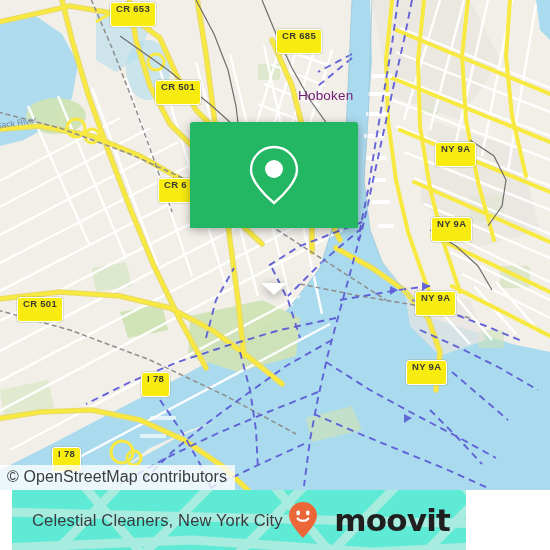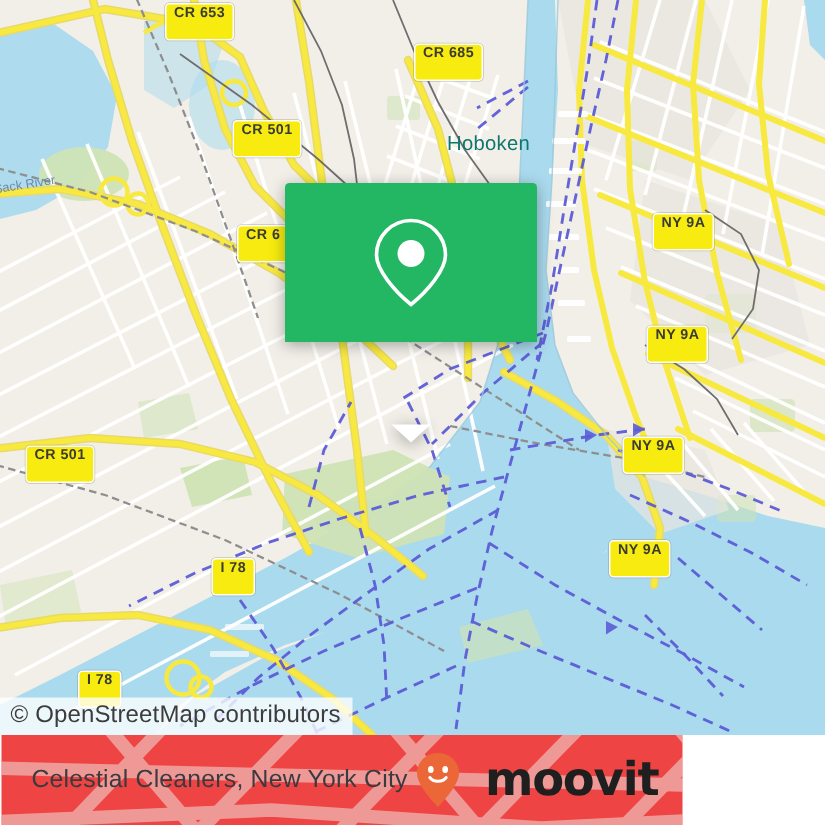--- a/index.html
+++ b/index.html
@@ -8,21 +8,21 @@
 
   
   .map{position:absolute;left:0;top:0;width:550px;height:490px;overflow:hidden;
        background:#f2efe9;}
   .map-svg{position:absolute;left:0;top:0;}
 
   
   .place-label{position:absolute;color:#777771;font-family:"Liberation Sans",sans-serif;
       white-space:nowrap;pointer-events:none;}
   .place-jc{left:14px;top:208px;font-size:21px;letter-spacing:.4px;color:#6f6f6b;}
-  .place-hob{left:298px;top:88px;font-size:13.5px;letter-spacing:.2px;color:#0f766e;text-align:center;}
+  .place-hob{left:298px;top:88px;font-size:13.5px;letter-spacing:.2px;color:#701a75;text-align:center;}
   .river-label{position:absolute;left:-4px;top:121px;font-size:8.5px;color:#6b88a8;
       transform:rotate(-9deg);transform-origin:left center;white-space:nowrap;}
 
   
   .shield{position:absolute;background:#f7eb0f;border:1.5px solid #ffffff;
       border-radius:3px;color:#3b3b35;font-size:9.5px;font-weight:bold;
       padding:1px 5px 12px 5px;letter-spacing:.3px;line-height:10px;
       box-shadow:0 0 0 .5px rgba(120,115,60,.35);white-space:nowrap;}
 
   
@@ -36,21 +36,21 @@
   .callout-top{height:106px;background:#23b663;border-radius:3px 3px 0 0;
       display:flex;align-items:center;justify-content:center;}
   .callout-bottom{height:39px;background:#ffffff;border-radius:0 0 3px 3px;
       display:flex;align-items:center;justify-content:center;}
   .callout-label{color:#444449;font-size:16.5px;letter-spacing:.2px;}
   .callout-tail{position:absolute;left:50%;top:161px;margin-left:-13px;width:0;height:0;
       border-left:13px solid transparent;border-right:13px solid transparent;
       border-top:12px solid #ffffff;}
 
   
-  .footer{position:absolute;left:1px;top:490px;width:454px;height:60px;background:#ef4444;
+  .footer{position:absolute;left:12px;top:490px;width:454px;height:60px;background:#5eead4;
       overflow:hidden;}
   .footer-watermark{position:absolute;left:0;top:-8px;opacity:.5;}
   .footer-title{position:absolute;left:20px;top:50%;transform:translateY(-50%);
       color:#3a3a3f;font-size:16.5px;letter-spacing:.15px;white-space:nowrap;}
   .brand{position:absolute;right:16px;top:50%;transform:translateY(-50%);
       display:flex;align-items:center;gap:16px;}
   .brand-word{color:#201f1f;font-size:31px;font-weight:bold;letter-spacing:-.8px;
       line-height:31px;font-family:"DejaVu Sans",sans-serif;}
 </style>
 </head>
@@ -239,21 +239,21 @@
       </g>
     </svg>
 
     <div class="place-label place-hob">Hoboken</div>
     <div class="river-label">Sack River</div>
 
     <div id="shield-layer">
         <div class="shield" style="left: 110px; top: 2px;">CR 653</div>
         <div class="shield" style="left: 276px; top: 29px;">CR 685</div>
         <div class="shield" style="left: 155px; top: 80px;">CR 501</div>
-        <div class="shield" style="left: 158px; top: 150px;">CR 6</div>
+        <div class="shield" style="left: 158px; top: 178px;">CR 6</div>
         <div class="shield" style="left: 435px; top: 142px;">NY 9A</div>
         <div class="shield" style="left: 431px; top: 217px;">NY 9A</div>
         <div class="shield" style="left: 17px; top: 297px;">CR 501</div>
         <div class="shield" style="left: 415px; top: 291px;">NY 9A</div>
         <div class="shield" style="left: 141px; top: 372px;">I 78</div>
         <div class="shield" style="left: 406px; top: 360px;">NY 9A</div>
         <div class="shield" style="left: 52px; top: 447px;">I 78</div>
       </div>
 
     <div class="attrib">© OpenStreetMap contributors</div>

